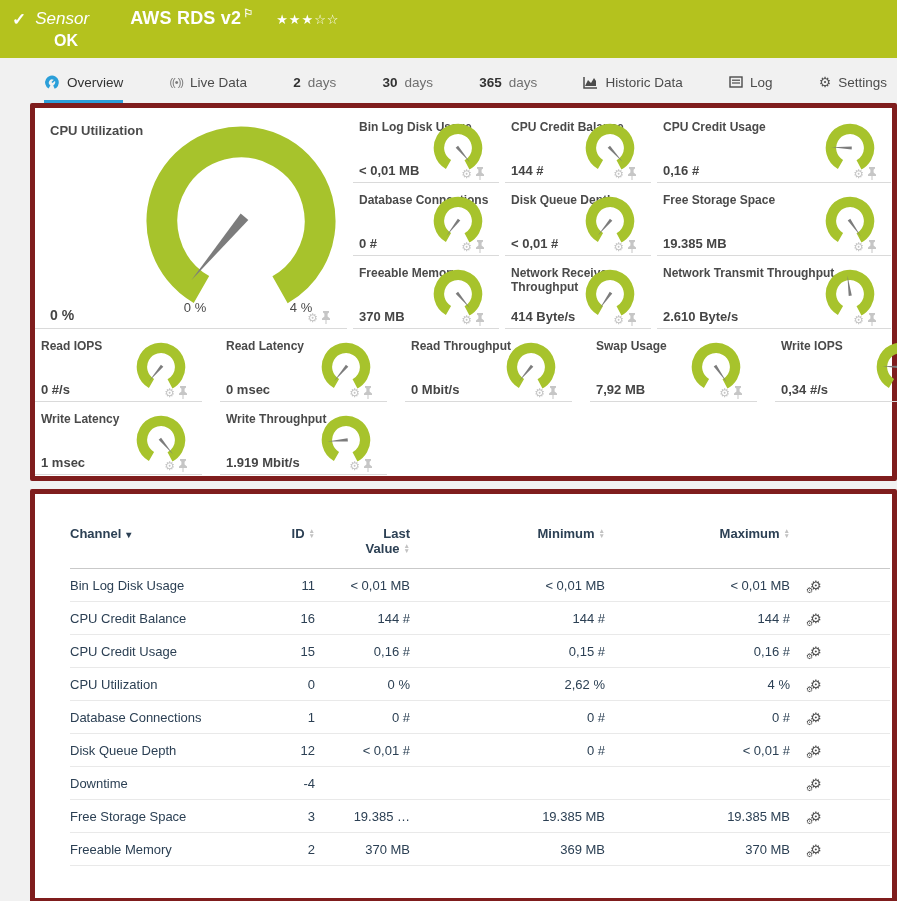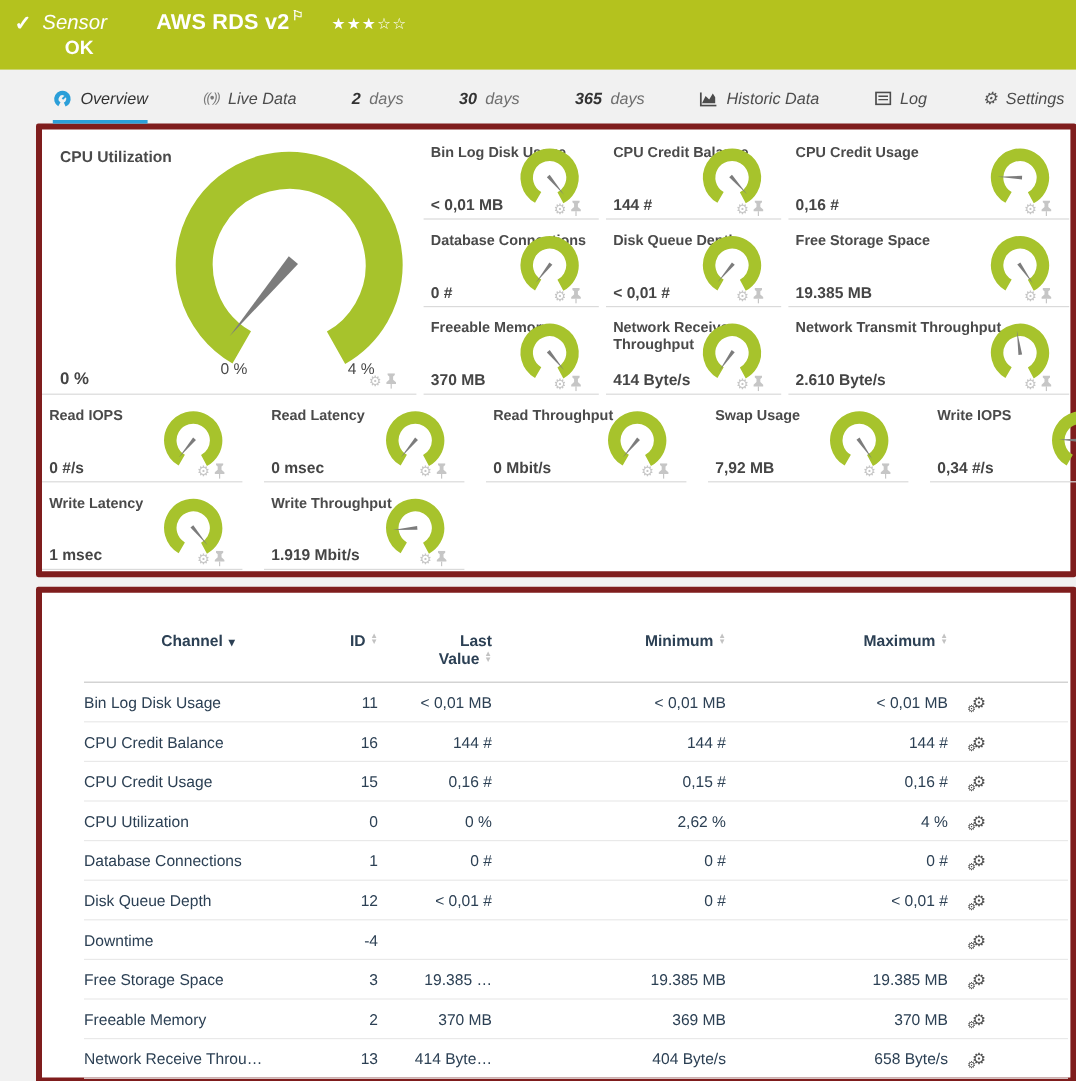--- a/index.html
+++ b/index.html
@@ -11,21 +11,21 @@
   .sh-line1 { display:flex; align-items:baseline; gap:9px; }
   .check { font-size:17px; font-weight:bold; position:relative; top:1px; }
   .kind { font-style:italic; font-size:17px; }
   .title { font-size:18px; font-weight:bold; letter-spacing:.2px;margin-left:32px; }
   .flag { font-size:11px; vertical-align:super; margin-left:2px; }
   .stars { font-size:13px; letter-spacing:1px; margin-left:14px; }
   .sh-line2 { padding-left:42px; font-size:16px; font-weight:bold; margin-top:3px; }
 
   
   .tabs { height:45px; display:flex; align-items:stretch; justify-content:space-between;
-    padding:0 10px 0 44px;font-style:italic; }
+    padding:0 10px 0 44px; }
   .tab { display:flex; align-items:center; gap:7px; font-size:13.5px; color:#4c4c4c;
     border-bottom:3px solid transparent; padding-top:6px; cursor:pointer; white-space:nowrap; }
   .tab.active { border-bottom-color:var(--tab-blue,#2B9FD9); color:#333; }
   .tab b { color:#333; font-size:13.5px; }
   .tab .dim { color:#6f6f6f; }
   .live-ic { font-size:11px; color:#7a7a7a; letter-spacing:-1px; }
   .gear-glyph { font-size:14px; color:#555; }
   .tab-svg { display:block; }
 
   
@@ -56,21 +56,21 @@
   .g-min, .g-max { position:absolute; top:183px; font-size:13px; color:#4a4a4a; width:60px; text-align:center; }
   .g-min { left:130px; } .g-max { left:236px; }
   .big-value { position:absolute; left:15px; bottom:5px; font-size:14px; font-weight:bold; color:#454545; }
   .big-icons { position:absolute; right:16px; bottom:4px; display:flex; align-items:center; gap:3px; }
 
   
   .table-panel { margin-top:8px; height:414px; padding:28px 10px 0 35px; border-radius:2px; }
   table { border-collapse:collapse; width:820px; color:var(--table-text,#2C4054); font-size:13px; }
   col.w-channel{width:190px} col.w-id{width:55px} col.w-last{width:95px}
   col.w-min{width:195px} col.w-max{width:185px} col.w-gear{width:100px}
-  th { text-align:center; font-weight:bold; font-size:13px; padding:4px 0 12px 0; vertical-align:top; }
+  th { text-align:left; font-weight:bold; font-size:13px; padding:4px 0 12px 0; vertical-align:top; }
   th.num, td.num { text-align:right; }
   thead tr { border-bottom:1px solid #C9C9C9; }
   tbody tr { border-bottom:1px solid #E9E9E9; height:33px; }
   td { padding:7px 0; white-space:nowrap; }
   .sort { display:inline-flex; flex-direction:column; font-size:6.5px; color:#C2C2C2;
     line-height:5px; vertical-align:top; margin-left:4px; position:relative; top:2px; }
   .sort-active { font-size:10px; color:#2C4054; margin-left:5px; }
   .lastvalue-head { display:inline-block; }
   .c-gear { padding-left:20px !important; }
   .gearpair { position:relative; display:inline-block; color:#4d4d4d; cursor:pointer; }
@@ -517,25 +517,15 @@
         <tr>
     <td class="c-channel">Freeable Memory</td>
     <td class="num c-id">2</td>
     <td class="num c-last">370 MB</td>
     <td class="num c-min">369 MB</td>
     <td class="num c-max">370 MB</td>
     <td class="c-gear">
       <span class="gearpair"><span class="g1">⚙</span><span class="g2">⚙</span></span>
     </td>
   </tr>
-        <tr>
-    <td class="c-channel">Network Receive Throu…</td>
-    <td class="num c-id">13</td>
-    <td class="num c-last">414 Byte…</td>
-    <td class="num c-min">404 Byte/s</td>
-    <td class="num c-max">658 Byte/s</td>
-    <td class="c-gear">
-      <span class="gearpair"><span class="g1">⚙</span><span class="g2">⚙</span></span>
-    </td>
-  </tr>
       </tbody>
   </table>
 </section>
 
 </body></html>

